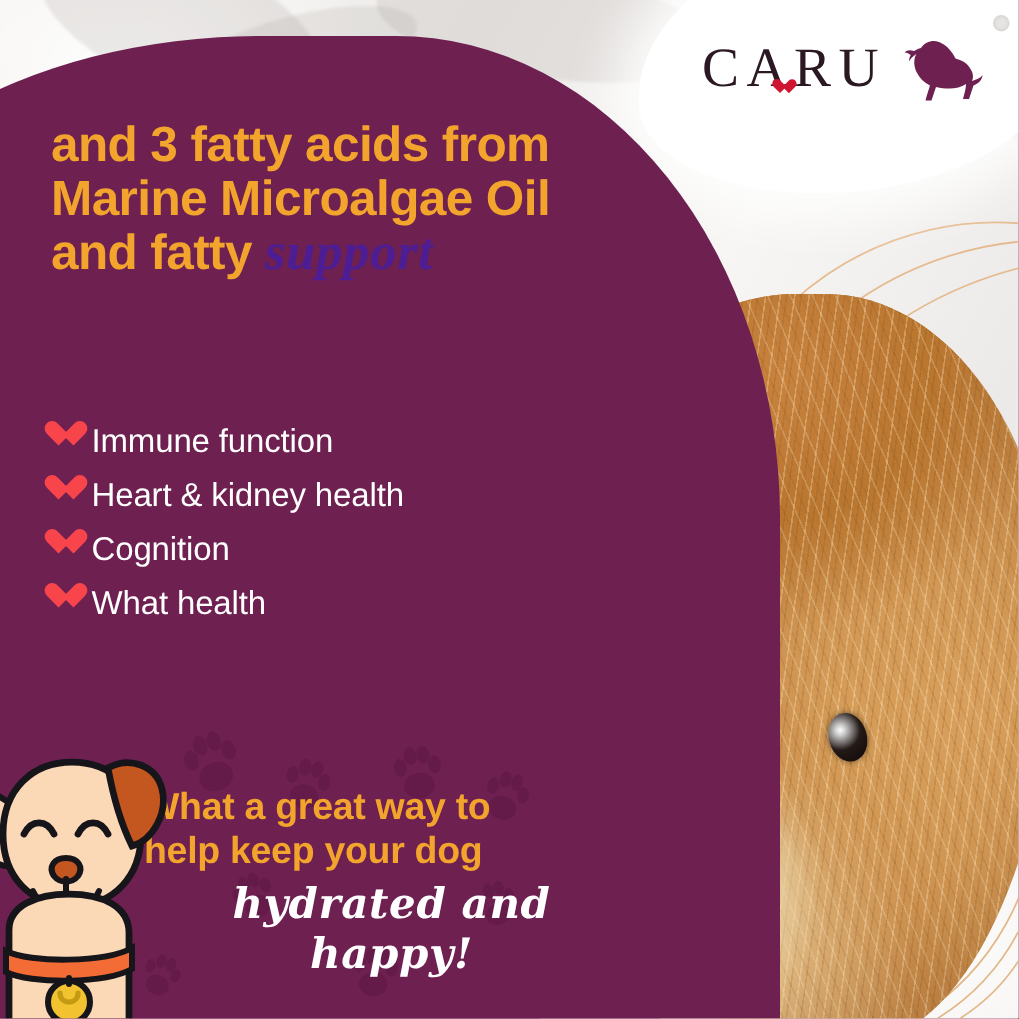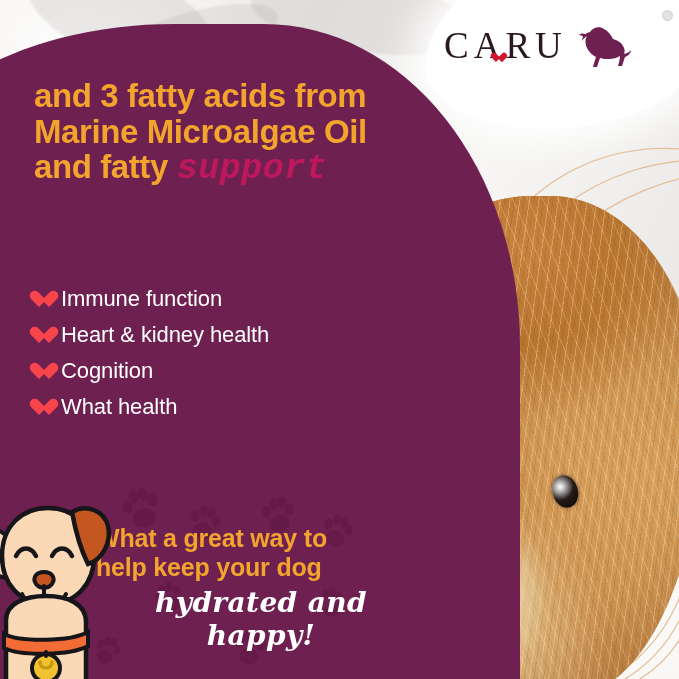--- a/index.html
+++ b/index.html
@@ -99,45 +99,45 @@
     background:#6e2051;border-radius:0 26% 0 0 / 0 48% 0 0;
   }
 
   
   .headline{
     position:absolute;left:34px;top:78px;width:410px;
     color:#f2a42d;font-weight:700;font-size:33px;line-height:1.08;
     letter-spacing:-0.4px;
   }
   .headline .script{
-    font-family:Liberation Mono, monospace;font-style:italic;font-weight:700;
-    color:#be185d;font-size:35px;letter-spacing:0.5px;text-align:right;
+    font-family:Liberation Serif, serif;font-style:italic;font-weight:700;
+    color:#4c1d95;font-size:35px;letter-spacing:0.5px;text-align:right;
   }
 
   
   .benefits{position:absolute;left:30px;top:281px;width:400px;}
-  .b-row{display:flex;align-items:center;height:36px;}
+  .b-row{display:flex;align-items:flex-start;height:36px;}
   .heart{position:relative;width:19px;height:17px;flex:0 0 19px;margin-right:12px;}
   .heart::before,.heart::after{content:"";position:absolute;top:0;width:10px;height:16px;
     background:#f8454c;border-radius:10px 10px 0 0;}
   .heart::before{left:9.3px;transform:rotate(-45deg);transform-origin:0 100%;}
   .heart::after{left:9.3px;transform:rotate(45deg);transform-origin:100% 100%;}
   .b-text{color:#ffffff;font-size:22px;font-weight:400;letter-spacing:-0.1px;white-space:nowrap;}
 
   
   .closing{position:absolute;left:96px;top:524px;width:330px;}
   .closing .line{color:#f2a42d;font-weight:700;font-size:25px;line-height:1.14;letter-spacing:-0.2px;}
   .closing .script2{
     display:block;margin-top:5px;
     font-family:"DejaVu Serif", serif;font-style:italic;font-weight:700;
     color:#ffffff;font-size:28px;letter-spacing:0.4px;text-align:center;
   }
 
   
-  .logo{position:absolute;left:444px;top:22px;width:190px;height:52px;}
+  .logo{position:absolute;left:468px;top:22px;width:190px;height:52px;}
   .logo .word{
     position:absolute;left:0;top:2px;
     font-family:"Liberation Serif", serif;font-weight:400;
     font-size:37px;letter-spacing:5px;color:#2a1822;
   }
   .logo .lheart{position:absolute;left:47px;top:31px;width:11px;height:10px;}
   .logo .lheart::before,.logo .lheart::after{content:"";position:absolute;top:0;width:5.8px;height:9px;
     background:#d01530;border-radius:6px 6px 0 0;}
   .logo .lheart::before{left:5.4px;transform:rotate(-45deg);transform-origin:0 100%;}
   .logo .lheart::after{left:5.4px;transform:rotate(45deg);transform-origin:100% 100%;}

